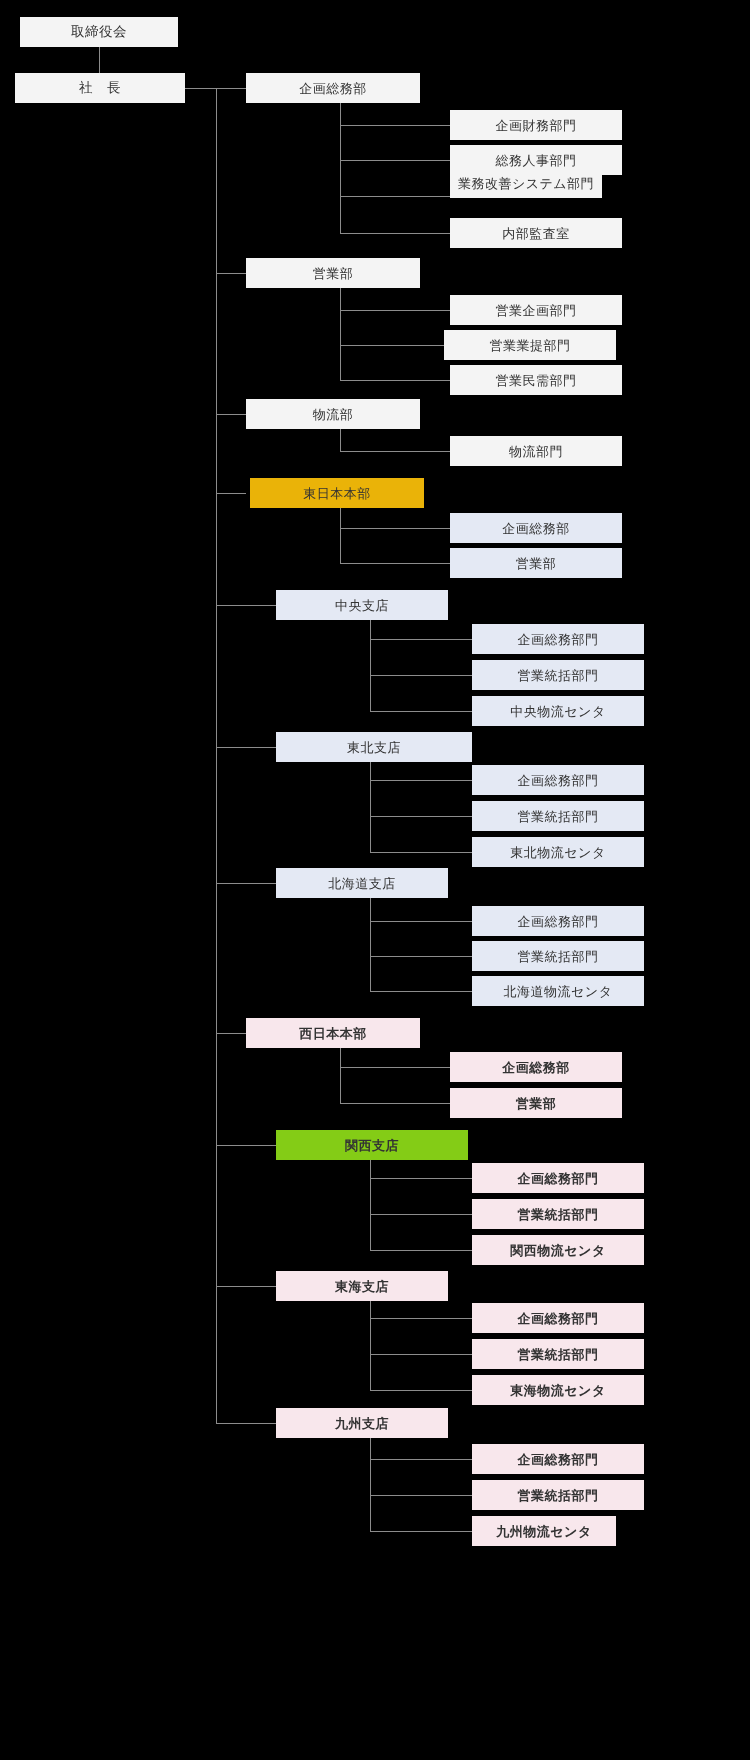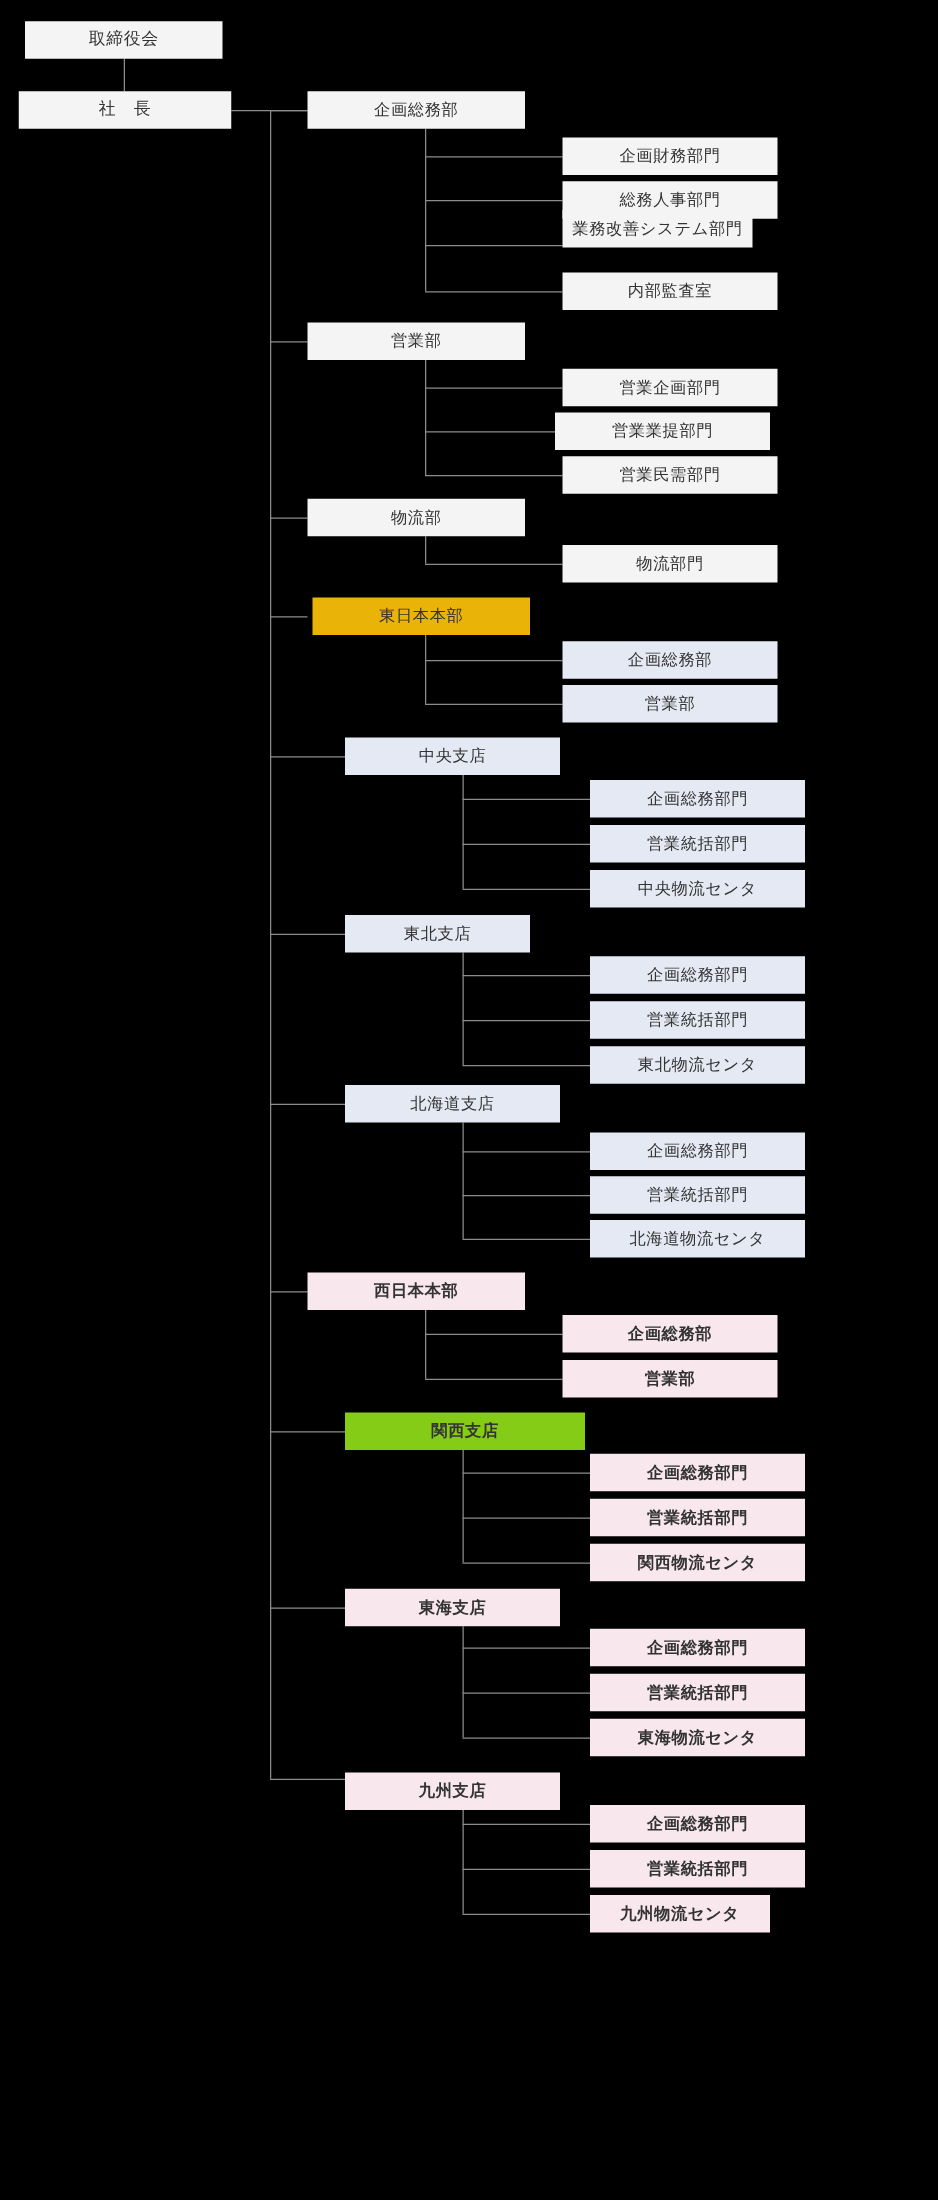--- a/index.html
+++ b/index.html
@@ -117,36 +117,36 @@
     <div class="node tone-white" style="left: 450px; top: 365px; width: 172px; background: rgb(244, 244, 244);">営業民需部門</div>
     <div class="node tone-white" style="left: 246px; top: 399px; width: 174px; background: rgb(244, 244, 244);">物流部</div>
     <div class="node tone-white" style="left: 450px; top: 436px; width: 172px; background: rgb(244, 244, 244);">物流部門</div>
     <div class="node tone-blue" style="left: 250px; top: 478px; width: 174px; background: #eab308;">東日本本部</div>
     <div class="node tone-blue" style="left: 450px; top: 513px; width: 172px; background: rgb(228, 233, 244);">企画総務部</div>
     <div class="node tone-blue" style="left: 450px; top: 548px; width: 172px; background: rgb(228, 233, 244);">営業部</div>
     <div class="node tone-blue" style="left: 276px; top: 590px; width: 172px; background: rgb(228, 233, 244);">中央支店</div>
     <div class="node tone-blue" style="left: 472px; top: 624px; width: 172px; background: rgb(228, 233, 244);">企画総務部門</div>
     <div class="node tone-blue" style="left: 472px; top: 660px; width: 172px; background: rgb(228, 233, 244);">営業統括部門</div>
     <div class="node tone-blue" style="left: 472px; top: 696px; width: 172px; background: rgb(228, 233, 244);">中央物流センタ</div>
-    <div class="node tone-blue" style="left: 276px; top: 732px; width: 148px; background: rgb(228, 233, 244);">東北支店</div>
+    <div class="node tone-blue" style="left: 276px; top: 732px; width: 196px; background: rgb(228, 233, 244);">東北支店</div>
     <div class="node tone-blue" style="left: 472px; top: 765px; width: 172px; background: rgb(228, 233, 244);">企画総務部門</div>
     <div class="node tone-blue" style="left: 472px; top: 801px; width: 172px; background: rgb(228, 233, 244);">営業統括部門</div>
     <div class="node tone-blue" style="left: 472px; top: 837px; width: 172px; background: rgb(228, 233, 244);">東北物流センタ</div>
     <div class="node tone-blue" style="left: 276px; top: 868px; width: 172px; background: rgb(228, 233, 244);">北海道支店</div>
     <div class="node tone-blue" style="left: 472px; top: 906px; width: 172px; background: rgb(228, 233, 244);">企画総務部門</div>
     <div class="node tone-blue" style="left: 472px; top: 941px; width: 172px; background: rgb(228, 233, 244);">営業統括部門</div>
     <div class="node tone-blue" style="left: 472px; top: 976px; width: 172px; background: rgb(228, 233, 244);">北海道物流センタ</div>
     <div class="node tone-pink" style="left: 246px; top: 1018px; width: 174px; background: rgb(248, 231, 236);">西日本本部</div>
     <div class="node tone-pink" style="left: 450px; top: 1052px; width: 172px; background: rgb(248, 231, 236);">企画総務部</div>
     <div class="node tone-pink" style="left: 450px; top: 1088px; width: 172px; background: rgb(248, 231, 236);">営業部</div>
     <div class="node tone-pink" style="left: 276px; top: 1130px; width: 192px; background: #84cc16;">関西支店</div>
     <div class="node tone-pink" style="left: 472px; top: 1163px; width: 172px; background: rgb(248, 231, 236);">企画総務部門</div>
     <div class="node tone-pink" style="left: 472px; top: 1199px; width: 172px; background: rgb(248, 231, 236);">営業統括部門</div>
     <div class="node tone-pink" style="left: 472px; top: 1235px; width: 172px; background: rgb(248, 231, 236);">関西物流センタ</div>
     <div class="node tone-pink" style="left: 276px; top: 1271px; width: 172px; background: rgb(248, 231, 236);">東海支店</div>
     <div class="node tone-pink" style="left: 472px; top: 1303px; width: 172px; background: rgb(248, 231, 236);">企画総務部門</div>
     <div class="node tone-pink" style="left: 472px; top: 1339px; width: 172px; background: rgb(248, 231, 236);">営業統括部門</div>
     <div class="node tone-pink" style="left: 472px; top: 1375px; width: 172px; background: rgb(248, 231, 236);">東海物流センタ</div>
-    <div class="node tone-pink" style="left: 276px; top: 1408px; width: 172px; background: rgb(248, 231, 236); margin-top: 10px;">九州支店</div>
+    <div class="node tone-pink" style="left: 276px; top: 1408px; width: 172px; background: rgb(248, 231, 236);">九州支店</div>
     <div class="node tone-pink" style="left: 472px; top: 1444px; width: 172px; background: rgb(248, 231, 236);">企画総務部門</div>
     <div class="node tone-pink" style="left: 472px; top: 1480px; width: 172px; background: rgb(248, 231, 236);">営業統括部門</div>
     <div class="node tone-pink" style="left: 472px; top: 1516px; width: 144px; background: rgb(248, 231, 236);">九州物流センタ</div>
   </div>
 
 </body></html>

